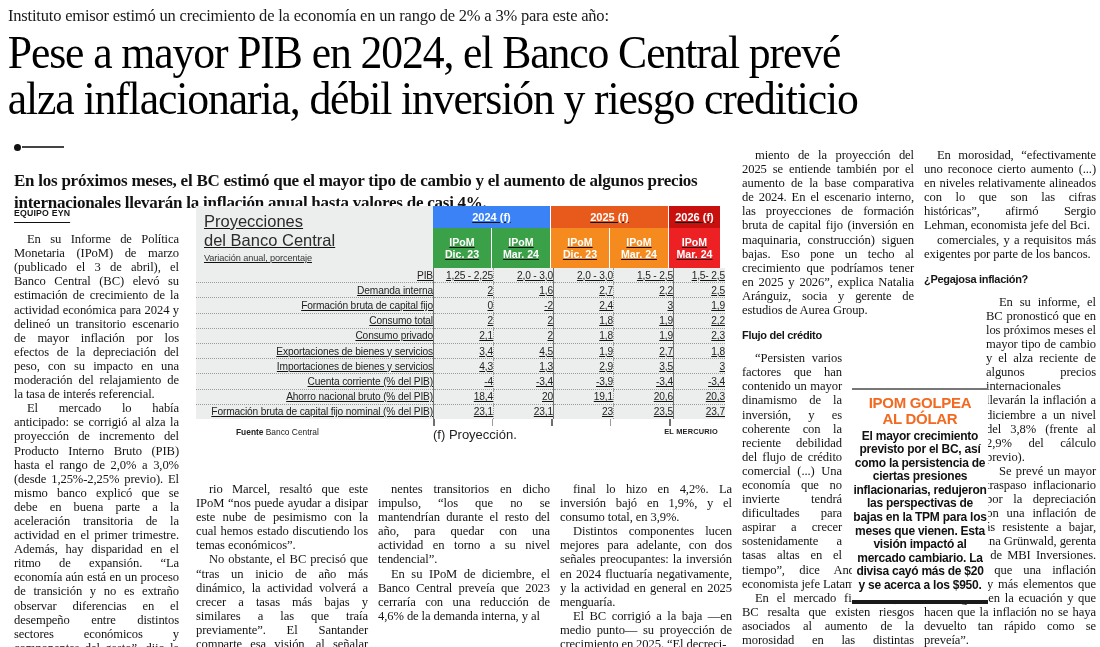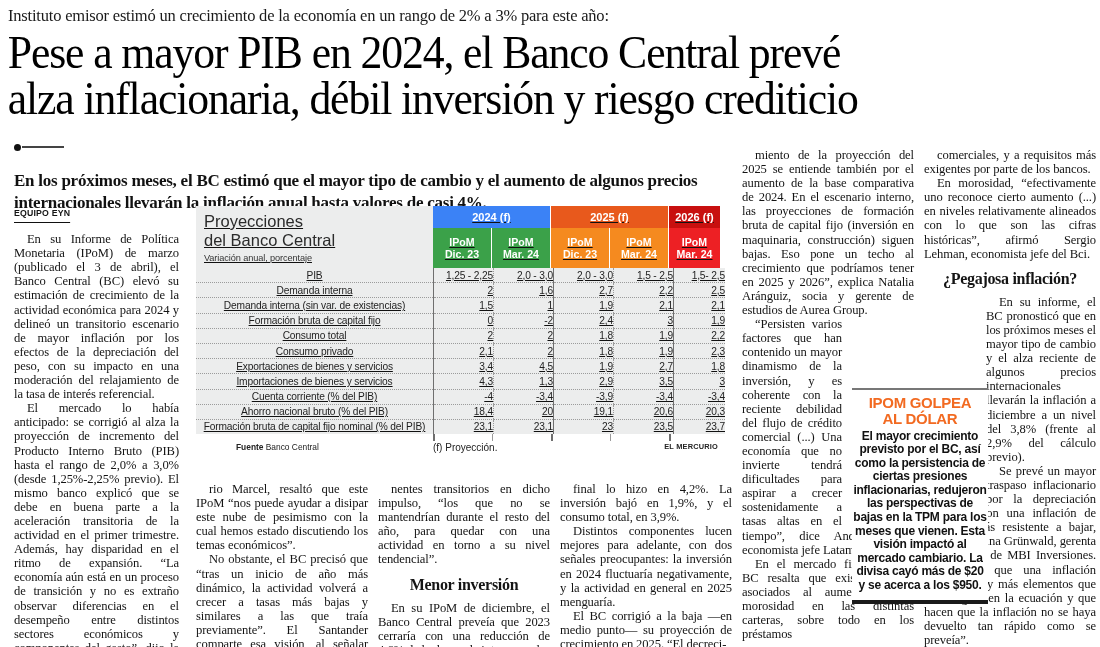--- a/index.html
+++ b/index.html
@@ -81,27 +81,27 @@
     position: absolute;
     font-family: "Liberation Serif", serif;
     font-size: 12.6px;
     line-height: 14.1px;
     text-align: justify;
     color: #141414;
     letter-spacing: -0.1px;
   }
   .col p { margin: 0; text-indent: 13px; }
   .subhead {
-    font-family: Liberation Serif, serif;
+    font-family: Liberation Sans, sans-serif;
     font-weight: bold;
-    font-size: 16px;
+    font-size: 11px;
     line-height: 18px;
     margin: 9px 0 7px 0;
     text-indent: 0;
-    text-align: center;
+    text-align: left;
     letter-spacing: -0.3px;
   }
   .byline {
     font-family: "Liberation Sans", sans-serif;
     font-weight: bold;
     font-size: 9.5px;
     letter-spacing: 0.2px;
     border-bottom: 1.5px solid #111;
     display: inline-block;
     padding-bottom: 2px;
@@ -207,21 +207,21 @@
   }
   table.proj td {
     font-family: "Liberation Sans", sans-serif;
     font-size: 10.2px;
     color: #1e1e1e;
     padding: 1.6px 0;
     border-bottom: 1px dotted #9b9b9b;
     letter-spacing: -0.15px;
   }
   table.proj tr:last-child td { border-bottom: none; }
-  td.lbl { width: 237px; padding-left: 8px; text-align: center; }
+  td.lbl { width: 237px; padding-left: 8px; text-align: right; }
   td.num {
     text-align: right;
     padding-right: 5px;
   }
   td.n1 { width: 59px; border-left: 1.6px solid #6f6f6f; }
   td.n2 { width: 59px; border-left: 1px dotted #9b9b9b; }
   td.n3 { width: 59px; border-left: 1.6px solid #6f6f6f; }
   td.n4 { width: 59px; border-left: 1px dotted #9b9b9b; }
   td.n5 { width: 51px; border-left: 1.6px solid #6f6f6f; padding-right: 4px;}
 
@@ -236,21 +236,21 @@
   .foot-div.dot { width: 1px; background: #9b9b9b; }
   .foot-text {
     position: absolute; top: 8px; left: 8px;
     font-family: "Liberation Sans", sans-serif;
     font-size: 8.4px; color: #222;
   }
   .foot-text b { font-weight: bold; padding-left: 32px; }
   .foot-mid {
     position: absolute; top: 8px; left: 237px;
     font-family: "Liberation Sans", sans-serif;
-    font-size: 10px; color: #222; text-align: right;
+    font-size: 13px; color: #222; text-align: right;
   }
   .foot-right {
     position: absolute; top: 8px; right: 2px;
     font-family: "Liberation Sans", sans-serif;
     font-size: 7.4px; font-weight: bold; color: #222; letter-spacing: 0.2px;
   }
 
   
   .pullbox {
     position: absolute;
@@ -360,28 +360,20 @@
           </tr>
           <tr>
             <td class="lbl">Demanda interna</td>
             <td class="num n1">2</td>
             <td class="num n2">1,6</td>
             <td class="num n3">2,7</td>
             <td class="num n4">2,2</td>
             <td class="num n5">2,5</td>
           </tr>
           <tr>
-            <td class="lbl">Demanda interna (sin var. de existencias)</td>
-            <td class="num n1">1,5</td>
-            <td class="num n2">1</td>
-            <td class="num n3">1,9</td>
-            <td class="num n4">2,1</td>
-            <td class="num n5">2,1</td>
-          </tr>
-          <tr>
             <td class="lbl">Formación bruta de capital fijo</td>
             <td class="num n1">0</td>
             <td class="num n2">-2</td>
             <td class="num n3">2,4</td>
             <td class="num n4">3</td>
             <td class="num n5">1,9</td>
           </tr>
           <tr>
             <td class="lbl">Consumo total</td>
             <td class="num n1">2</td>
@@ -458,40 +450,40 @@
     </div>
   </div>
 
   <div class="col" id="col2">
     <p>rio Marcel, resaltó que este IPoM “nos puede ayudar a disipar este nube de pesimismo con la cual hemos estado discutiendo los temas económicos”.</p>
     <p>No obstante, el BC precisó que “tras un inicio de año más dinámico, la actividad volverá a crecer a tasas más bajas y similares a las que traía previamente”. El Santander comparte esa visión, al señalar que se aprecian compo-</p>
   </div>
 
   <div class="col" id="col3">
     <p>nentes transitorios en dicho impulso, “los que no se mantendrían durante el resto del año, para quedar con una actividad en torno a su nivel tendencial”.</p>
-    <div class="subhead">Menor inversión</div>
     <p>En su IPoM de diciembre, el Banco Central preveía que 2023 cerraría con una reducción de 4,6% de la demanda interna, y al</p>
   </div>
 
   <div class="col" id="col4">
     <p>final lo hizo en 4,2%. La inversión bajó en 1,9%, y el consumo total, en 3,9%.</p>
     <p>Distintos componentes lucen mejores para adelante, con dos señales preocupantes: la inversión en 2024 fluctuaría negativamente, y la actividad en general en 2025 menguaría.</p>
     <p>El BC corrigió a la baja —en medio punto— su proyección de crecimiento en 2025. “El decreci-</p>
   </div>
 
   <div class="col" id="col5">
     <p>miento de la proyección del 2025 se entiende también por el aumento de la base comparativa de 2024. En el escenario interno, las proyecciones de formación bruta de capital fijo (inversión en maquinaria, construcción) siguen bajas. Eso pone un techo al crecimiento que podríamos tener en 2025 y 2026”, explica Natalia Aránguiz, socia y gerente de estudios de Aurea Group.</p>
+    <div class="subhead">Flujo del crédito</div>
     <div class="wrapshape-right"></div>
     <p>“Persisten varios factores que han contenido un mayor dinamismo de la inversión, y es coherente con la reciente debilidad del flujo de crédito comercial (...) Una economía que no invierte tendrá dificultades para aspirar a crecer sostenidamente a tasas altas en el tiempo”, dice Andrés Pérez, economista jefe Latam de Itaú.</p>
     <p>En el mercado financiero, el BC resalta que existen riesgos asociados al aumento de la morosidad en las distintas carteras, sobre todo en los préstamos</p>
   </div>
 
   <div class="col" id="col6">
+    <p>En morosidad, “efectivamente uno reconoce cierto aumento (...) en niveles relativamente alineados con lo que son las cifras históricas”, afirmó Sergio Lehman, economista jefe del Bci.</p>
     <p>comerciales, y a requisitos más exigentes por parte de los bancos.</p>
-    <p>En morosidad, “efectivamente uno reconoce cierto aumento (...) en niveles relativamente alineados con lo que son las cifras históricas”, afirmó Sergio Lehman, economista jefe del Bci.</p>
     <div class="subhead">¿Pegajosa inflación?</div>
     <div class="wrapshape-left"></div>
     <p>En su informe, el BC pronosticó que en los próximos meses el mayor tipo de cambio y el alza reciente de algunos precios internacionales llevarán la inflación a diciembre a un nivel del 3,8% (frente al 2,9% del cálculo previo).</p>
     <p>Se prevé un mayor traspaso inflacionario por la depreciación del peso, con una inflación de servicios más resistente a bajar, señala Carolina Grünwald, gerenta de negocios de MBI Inversiones. Pero “más que una inflación pegajosa, hay más elementos que han surgido en la ecuación y que hacen que la inflación no se haya devuelto tan rápido como se preveía”.</p>
   </div>
 
   <div class="pullbox">
     <div class="pullbox-rule-top"></div>
     <div class="pullbox-title">IPOM GOLPEA</div>
     <div class="pullbox-title">AL DÓLAR</div>

